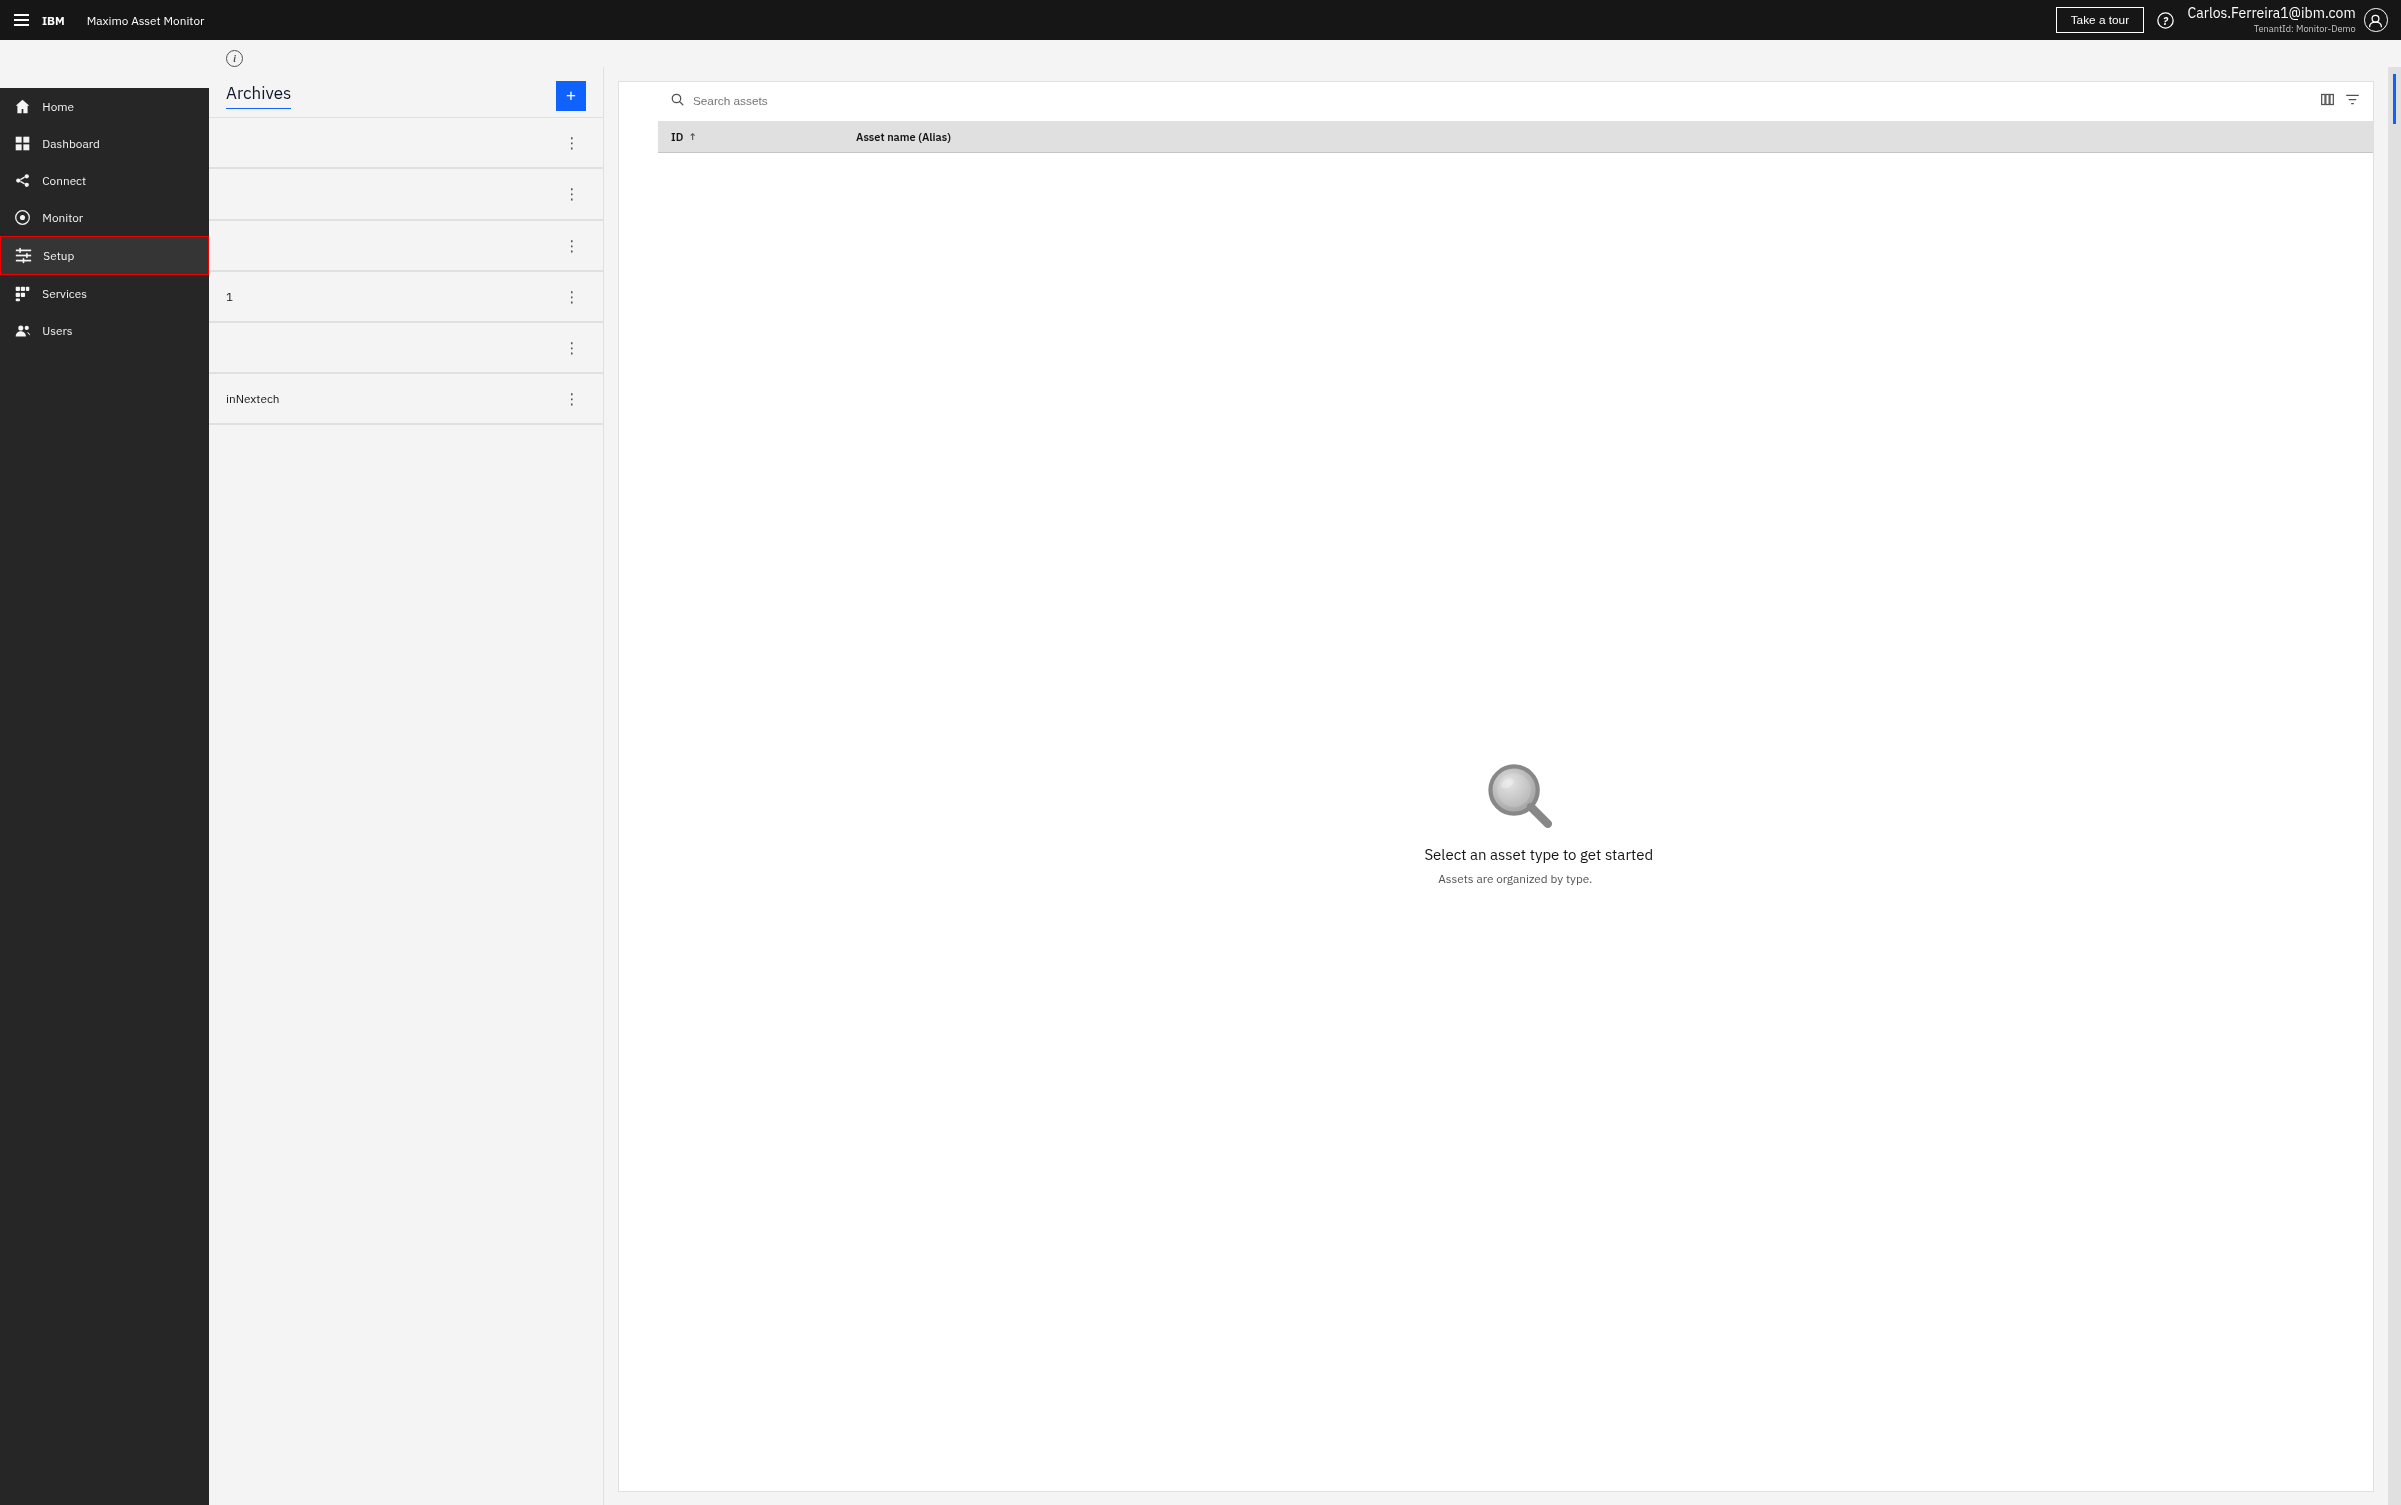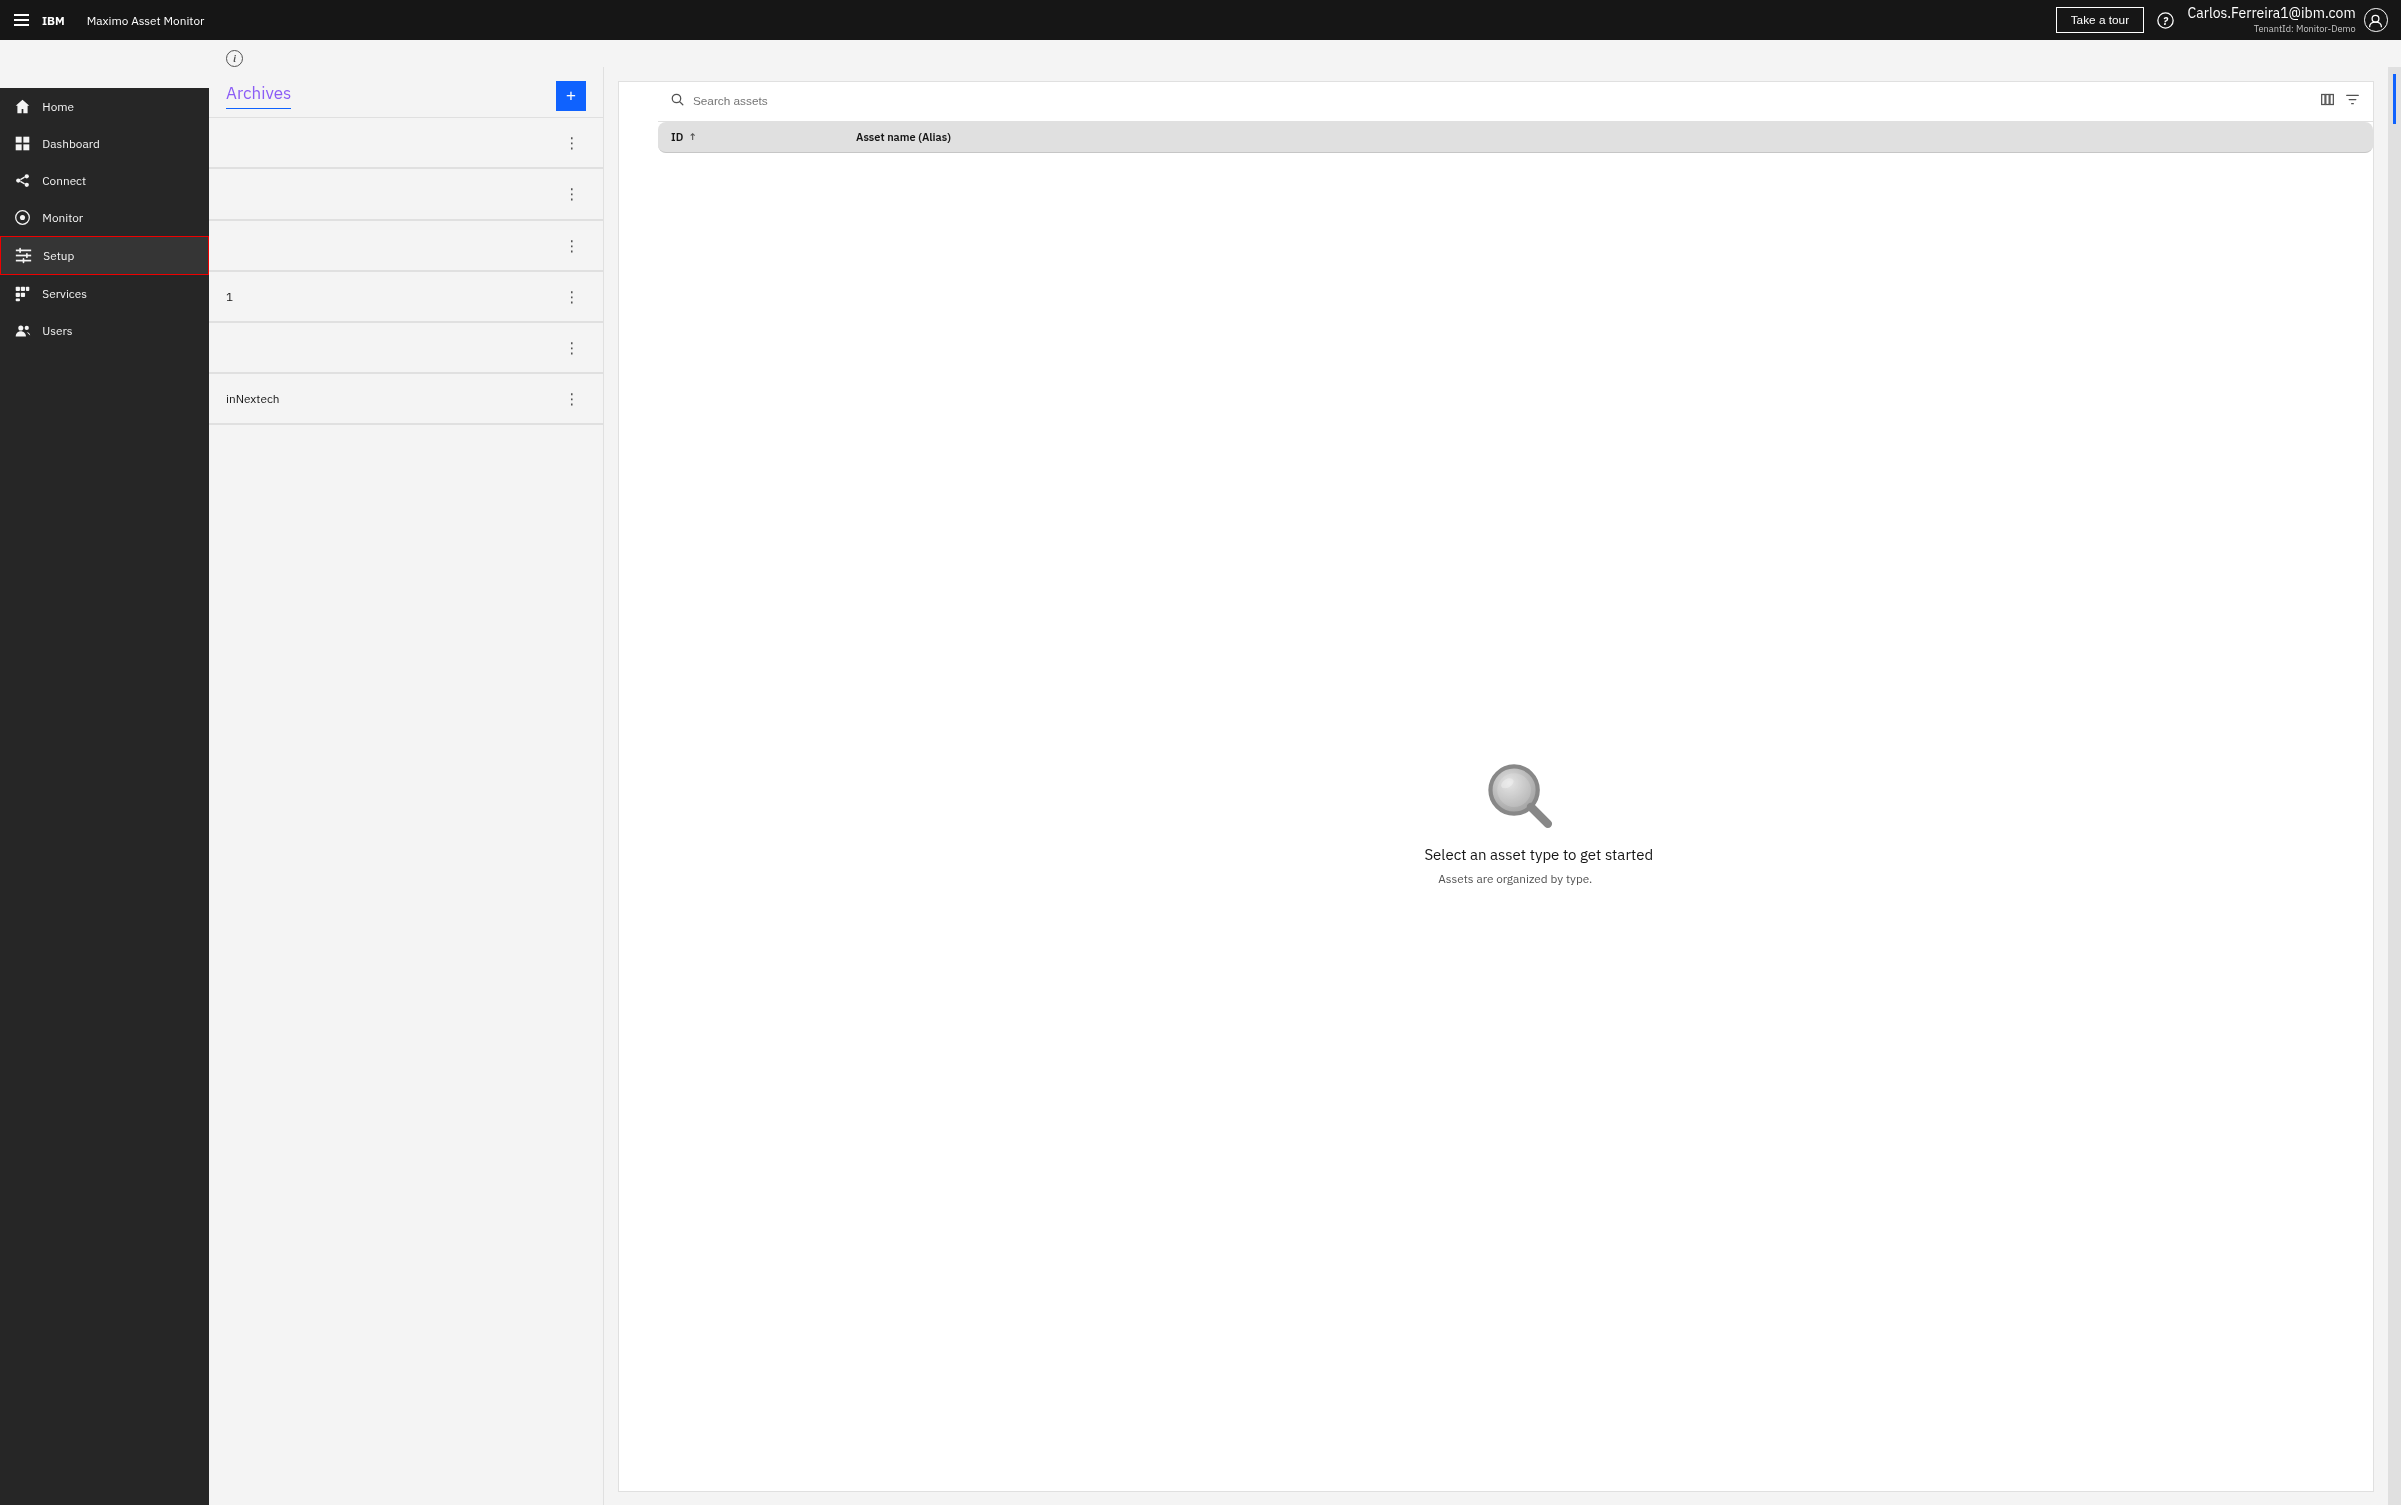--- a/index.html
+++ b/index.html
@@ -135,21 +135,21 @@
 
     .left-panel-header {
       padding: 13.5px 17px 6.7px 17px;
       display: flex;
       align-items: center;
       justify-content: space-between;
     }
     .archives-title {
       font-size: 17px;
       font-weight: 400;
-      color: #8b5cf6;
+      color: #0f172a;
       border-bottom: 1.7px solid #0f62fe;
       padding-bottom: 3.4px;
     }
     .add-button {
       width: 30px; height: 30px;
       background: #0f62fe;
       border: none;
       color: #fff;
       font-size: 17px;
       cursor: pointer;
@@ -207,21 +207,20 @@
     .toolbar-icons {
       display: flex; gap: 10px; align-items: center;
     }
     .toolbar-icon { cursor: pointer; color: #525252; font-size: 15px; }
 
     .table-header {
       display: flex;
       background: #e0e0e0;
       padding: 8.4px 13.5px;
       border-bottom: 0.8px solid #c6c6c6;
-      border-radius: 8px;
     }
     .col-id {
       display: flex; align-items: center; gap: 5px;
       width: 185px; font-size: 11px; font-weight: 600; color: #161616;
     }
     .col-name { font-size: 11px; font-weight: 600; color: #161616; flex: 1; }
     .sort-icon { font-size: 10px; color: #525252; }
 
     
     .empty-state {

